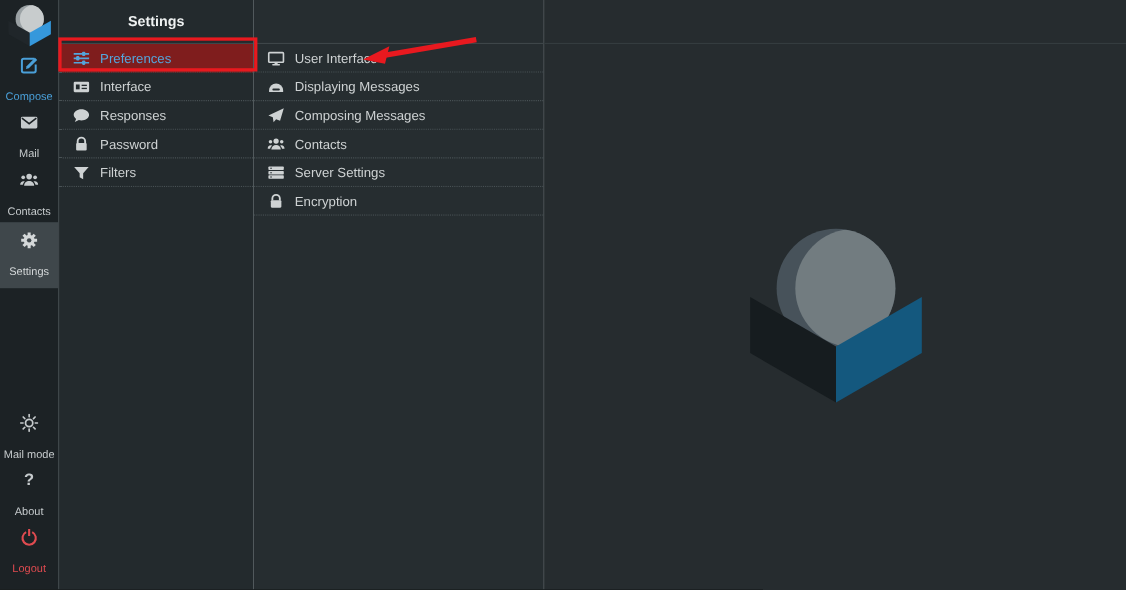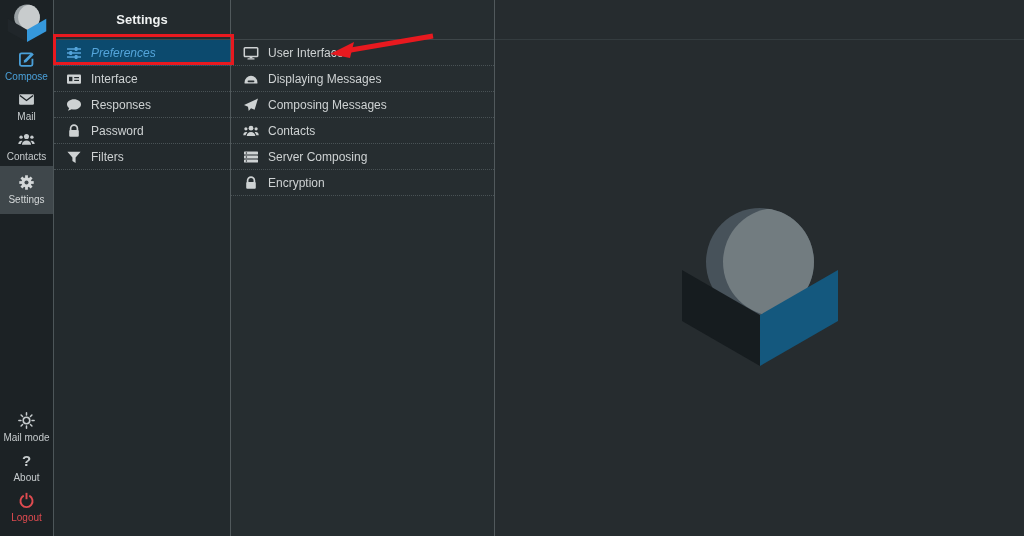--- a/index.html
+++ b/index.html
@@ -11,21 +11,21 @@
   }
   
   .sidebar {
     width:54px; flex:0 0 54px; background:#1c2225;
     border-right:1px solid #4d5659;
     display:flex; flex-direction:column; align-items:center;
   }
   .logo { margin-top:3px; width:46px; height:40px; flex:0 0 auto; }
   .side-item {
     width:100%; display:flex; flex-direction:column; align-items:center;
-    gap:3px; padding:5px 0 4px; color:#c6cbcd; font-size:10px; cursor:pointer;
+    gap:15px; padding:5px 0 4px; color:#c6cbcd; font-size:10px; cursor:pointer;
     white-space:nowrap;
   }
   .side-item .sic { width:17px; height:17px; display:block; }
   .side-item .sic svg { display:block; width:100%; height:100%; }
   .side-item.compose { margin-top:3px; color:#4aa0d9; }
   .side-item.active { background:#3f474b; padding:8px 0 9px; color:#d4d8d9; }
   .side-spacer { flex:1 1 auto; }
   .side-item.logout { color:#df4b50; margin-bottom:9px; }
   .qmark { font-size:15px; font-weight:bold; line-height:17px; height:17px; }
   
@@ -35,21 +35,21 @@
     color:#eff2f2; font-size:13px; font-weight:bold;
     border-bottom:1px solid #3e4649;
   }
   .nav-row {
     height:26px; display:flex; align-items:center; gap:9px;
     padding-left:12px; font-size:12px; color:#ced2d3;
     border-bottom:1px dotted #495255; cursor:pointer;
   }
   .nav-row .ric { width:16px; height:16px; flex:0 0 16px; }
   .nav-row .ric svg { display:block; width:100%; height:100%; }
-  .nav-row.selected { color:#54a5db; background:#0c4a6e;font-style:italic; }
+  .nav-row.selected { color:#54a5db; background:#7f1d1d; }
   
   .col3 { width:264px; flex:0 0 264px; background:#262d30; border-right:1px solid #51595c; }
   .col3-header { height:40px; border-bottom:1px solid #3e4649; }
   
   .main { flex:1 1 auto; position:relative; background:#262c2f; }
   .main-header { height:40px; border-bottom:1px solid #343c3f; }
   .watermark {
     position:absolute; left:50%; top:206px; transform:translateX(-50%);
     width:160px; height:164px;
   }
@@ -286,21 +286,21 @@
       <span class="ric">
         <svg viewBox="0 0 16 16" fill="currentColor">
           <rect x="1" y="2.4" width="14" height="3.2" rx="0.7"></rect>
           <rect x="1" y="6.4" width="14" height="3.2" rx="0.7"></rect>
           <rect x="1" y="10.4" width="14" height="3.2" rx="0.7"></rect>
           <circle cx="3.4" cy="4" r="0.7" fill="#262d30"></circle>
           <circle cx="3.4" cy="8" r="0.7" fill="#262d30"></circle>
           <circle cx="3.4" cy="12" r="0.7" fill="#262d30"></circle>
         </svg>
       </span>
-      <span>Server Composing</span>
+      <span>Server Settings</span>
     </div>
 
     <div class="nav-row">
       <span class="ric">
         <svg viewBox="0 0 16 16">
           <path d="M4.6 7.2V5.5a3.4 3.4 0 0 1 6.8 0v1.7" fill="none" stroke="currentColor" stroke-width="1.7"></path>
           <rect x="3.2" y="7" width="9.6" height="6.8" rx="1" fill="currentColor"></rect>
         </svg>
       </span>
       <span>Encryption</span>

